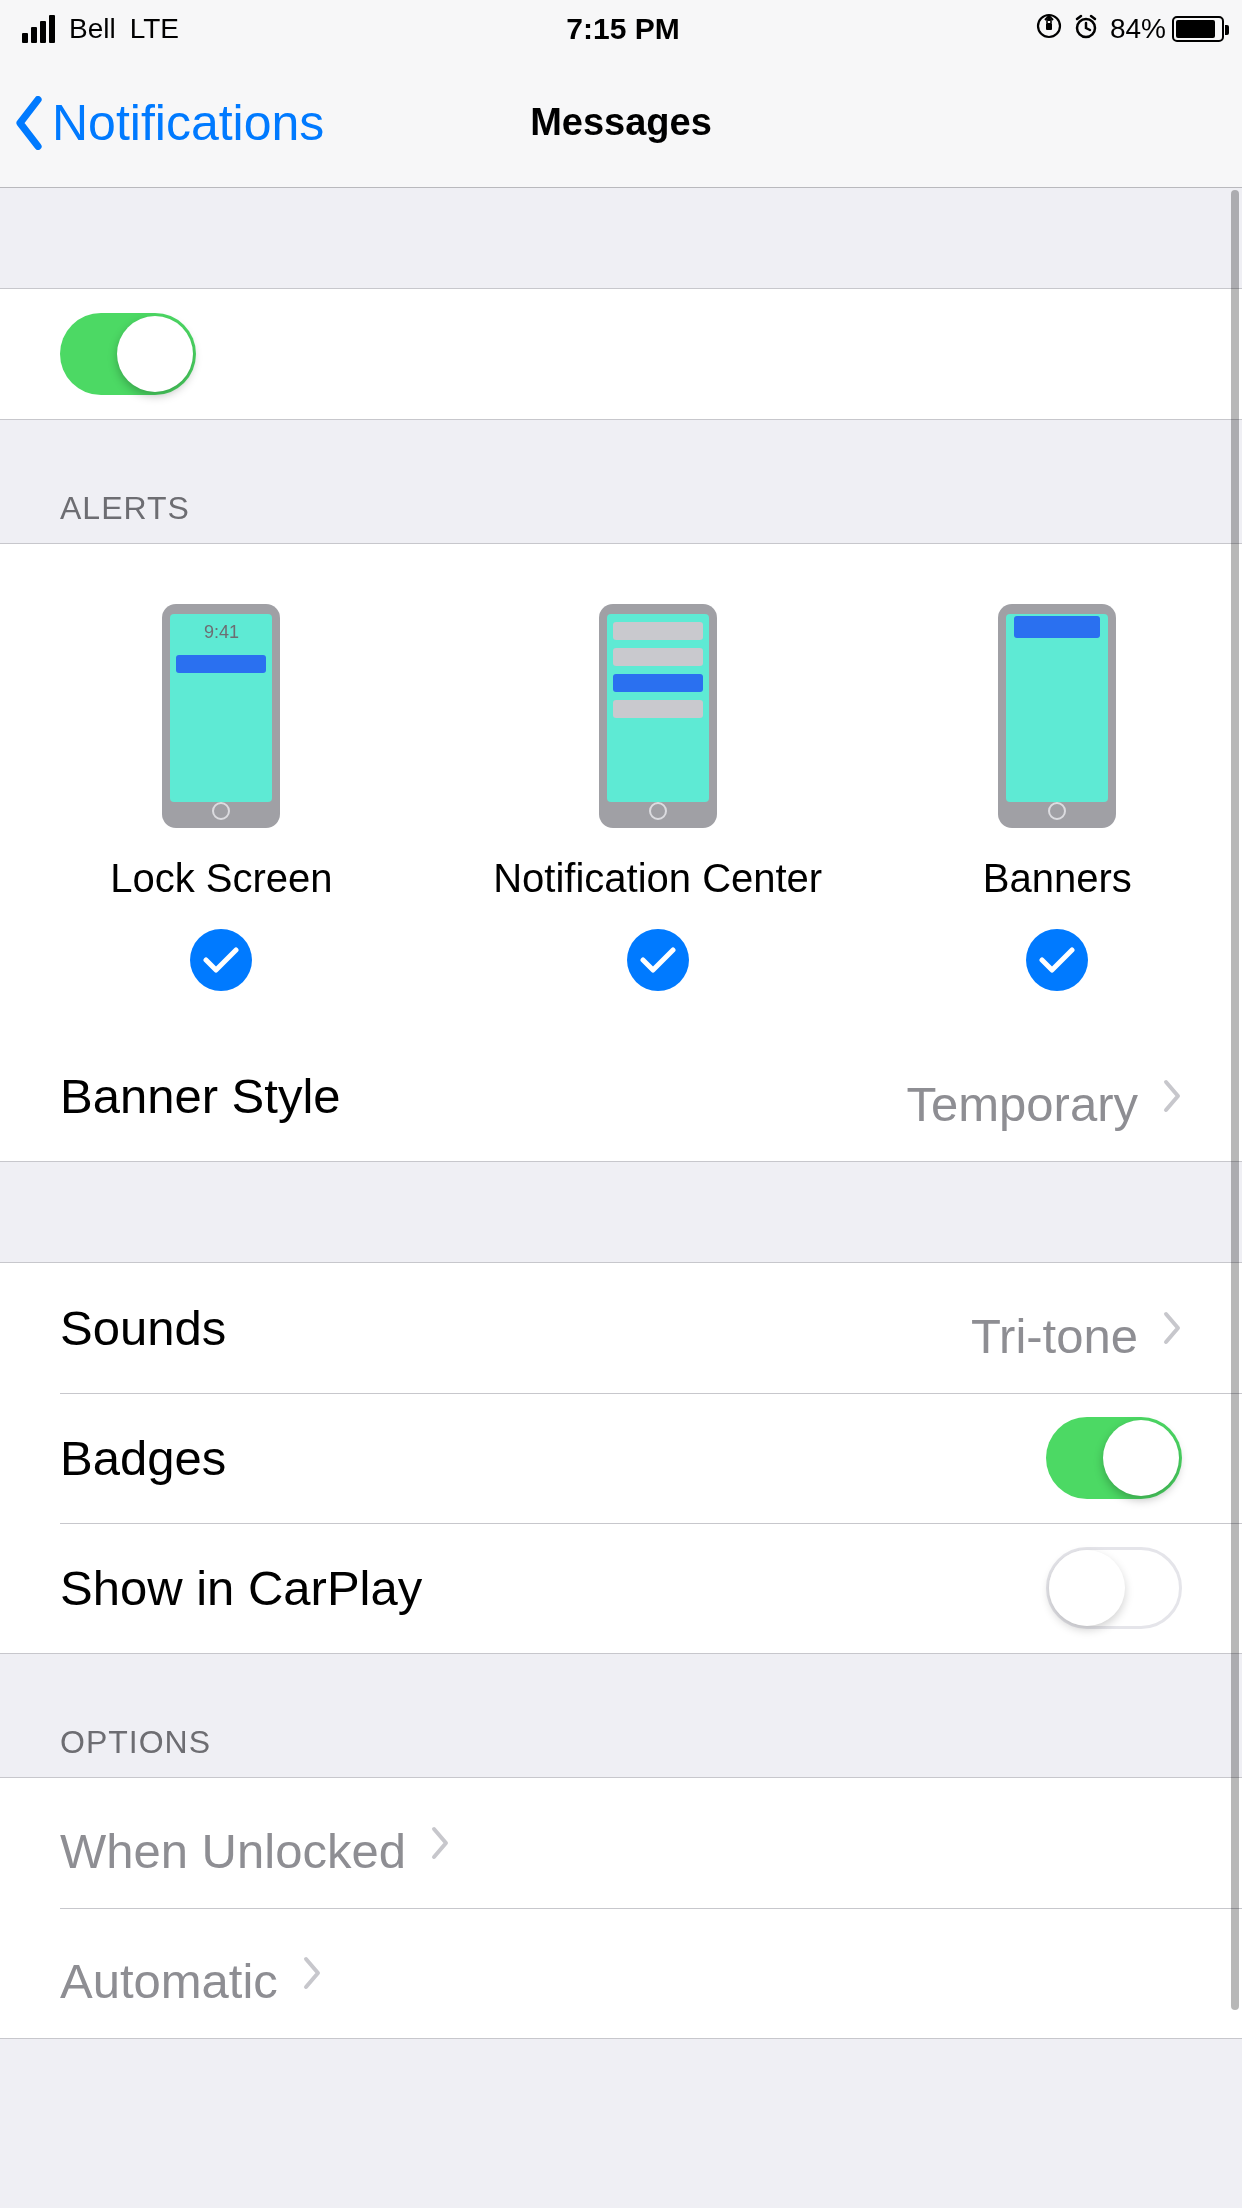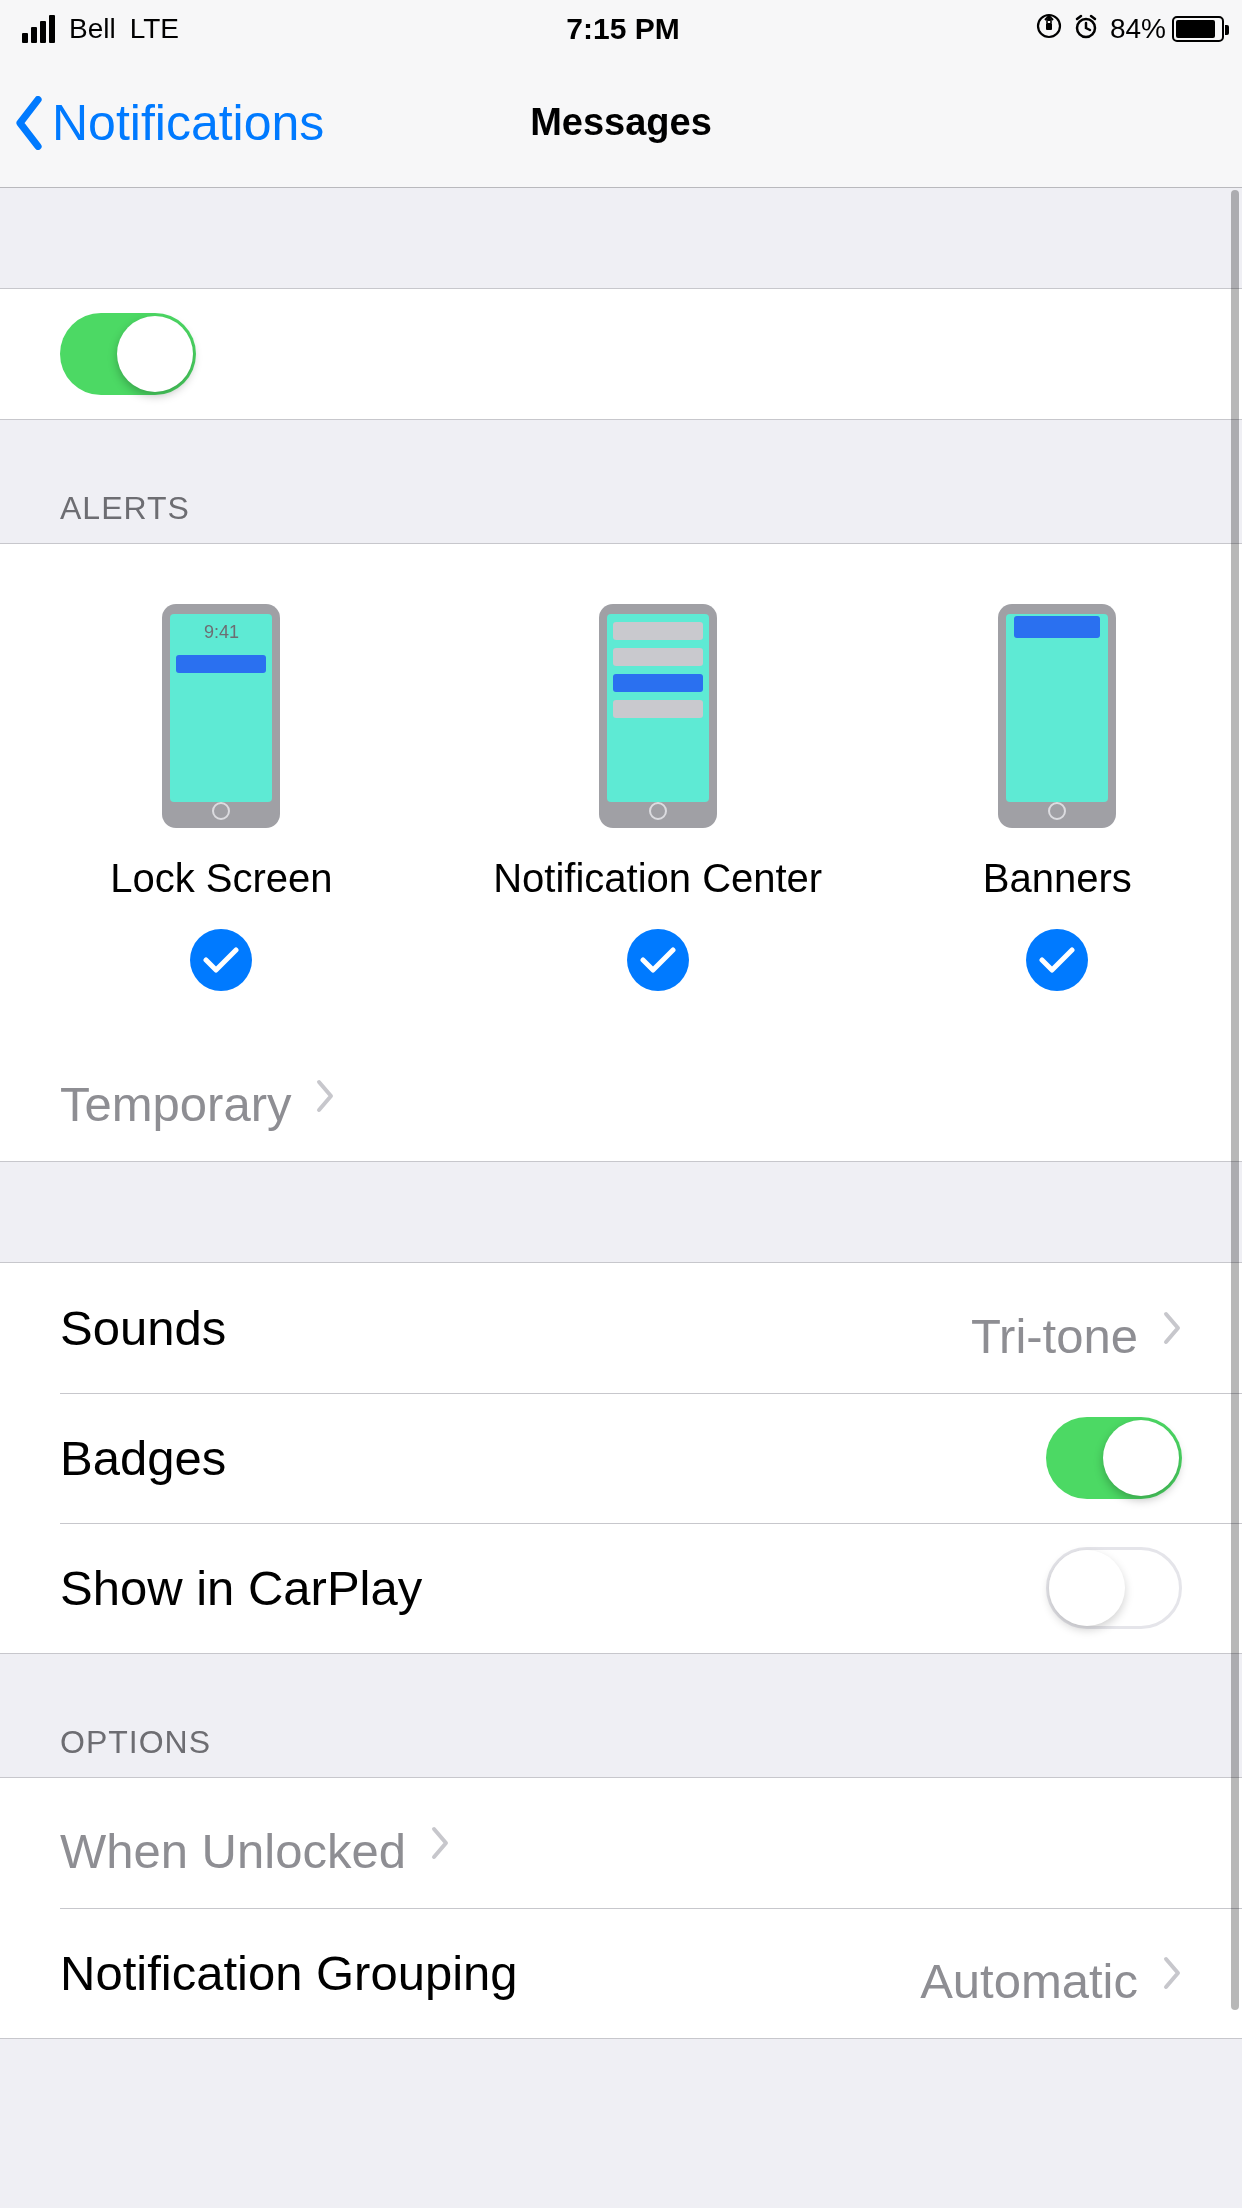--- a/index.html
+++ b/index.html
@@ -173,20 +173,21 @@
         <span class="check">
             <svg viewBox="0 0 36 28">
               <polyline points="3,14 13,24 33,4" fill="none" stroke="#fff" stroke-width="5" stroke-linecap="round" stroke-linejoin="round"></polyline>
             </svg>
           </span>
       </div>
 
     </div>
 
     <div class="row">
+      <span class="label">Banner Style</span>
       <span class="value">Temporary</span>
       <span class="chevron">
           <svg viewBox="0 0 20 34">
             <polyline points="4,3 16,17 4,31" fill="none" stroke="#c7c7cc" stroke-width="4" stroke-linecap="round" stroke-linejoin="round"></polyline>
           </svg>
         </span>
     </div>
   </div>
 
   <div class="spacer"></div>
@@ -218,21 +219,20 @@
   <div class="section">
     <div class="row">
       <span class="value">When Unlocked</span>
       <span class="chevron">
           <svg viewBox="0 0 20 34">
             <polyline points="4,3 16,17 4,31" fill="none" stroke="#c7c7cc" stroke-width="4" stroke-linecap="round" stroke-linejoin="round"></polyline>
           </svg>
         </span>
     </div>
     <div class="row">
-      <span class="label">Notification Grouping</span>
       <span class="value">Automatic</span>
       <span class="chevron">
           <svg viewBox="0 0 20 34">
             <polyline points="4,3 16,17 4,31" fill="none" stroke="#c7c7cc" stroke-width="4" stroke-linecap="round" stroke-linejoin="round"></polyline>
           </svg>
         </span>
     </div>
   </div>
 
   <div class="scrollbar"></div>

